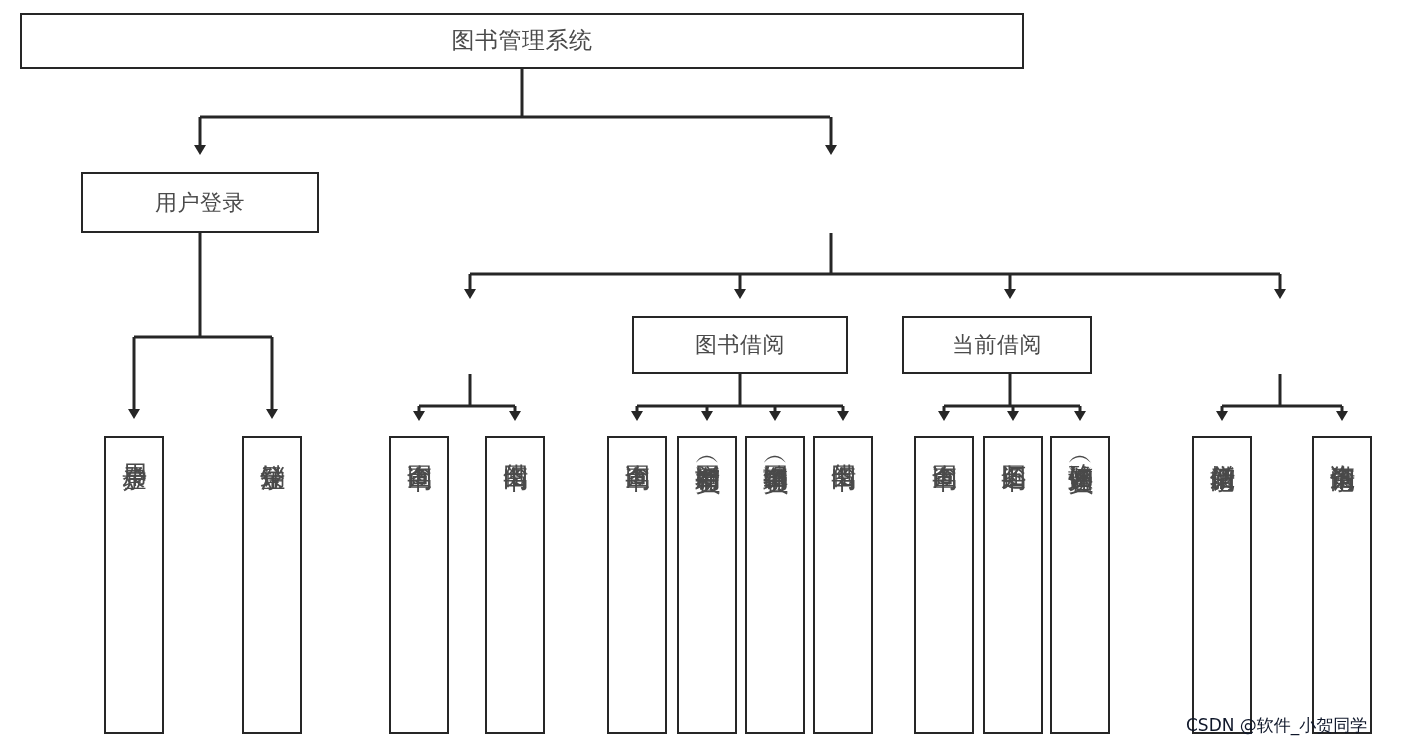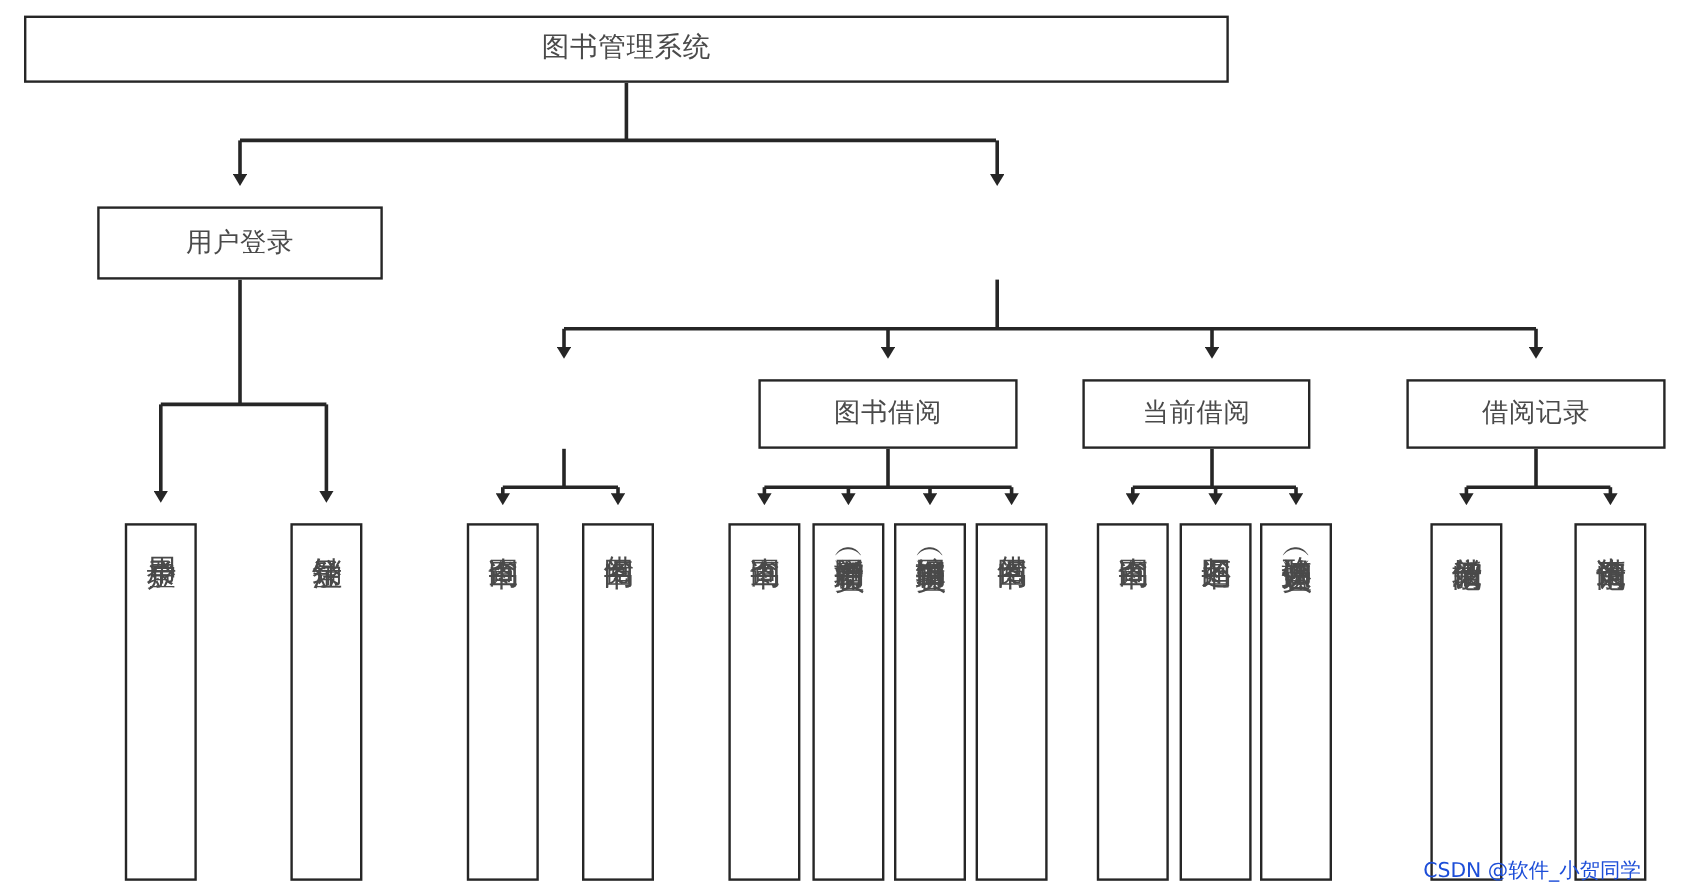--- a/index.html
+++ b/index.html
@@ -58,21 +58,21 @@
     font-size: 25px;
     line-height: 1.05;
     letter-spacing: 1px;
     white-space: nowrap;
   }
   .watermark {
     position: absolute;
     left: 1186px;
     top: 714px;
     font-size: 17px;
-    color: #1d4ed8;
+    color: #0f172a;
     white-space: nowrap;
     z-index: 3;
     font-family: "DejaVu Sans", "Liberation Sans", sans-serif;
   }
 </style>
 </head>
 <body>
 
 <div id="canvas">
 
@@ -133,23 +133,20 @@
   <div class="node horiz" style="left:81px; top:172px; width:238px; height:61px;">
     <span class="label">用户登录</span>
   </div>
 
   <div class="node horiz" style="left:632px; top:316px; width:216px; height:58px;">
     <span class="label">图书借阅</span>
   </div>
   <div class="node horiz" style="left:902px; top:316px; width:190px; height:58px;">
     <span class="label">当前借阅</span>
   </div>
-  <div class="node horiz" style="left:1172px; top:316px; width:216px; height:58px;">
-    <span class="label">借阅记录</span>
-  </div>
 
   <div class="node vert" style="left:104px; top:436px; width:60px; height:298px;">
     <span class="label">用户登录</span>
   </div>
   <div class="node vert" style="left:242px; top:436px; width:60px; height:298px;">
     <span class="label">注销登录</span>
   </div>
   <div class="node vert" style="left:389px; top:436px; width:60px; height:298px;">
     <span class="label">查询图书</span>
   </div>

